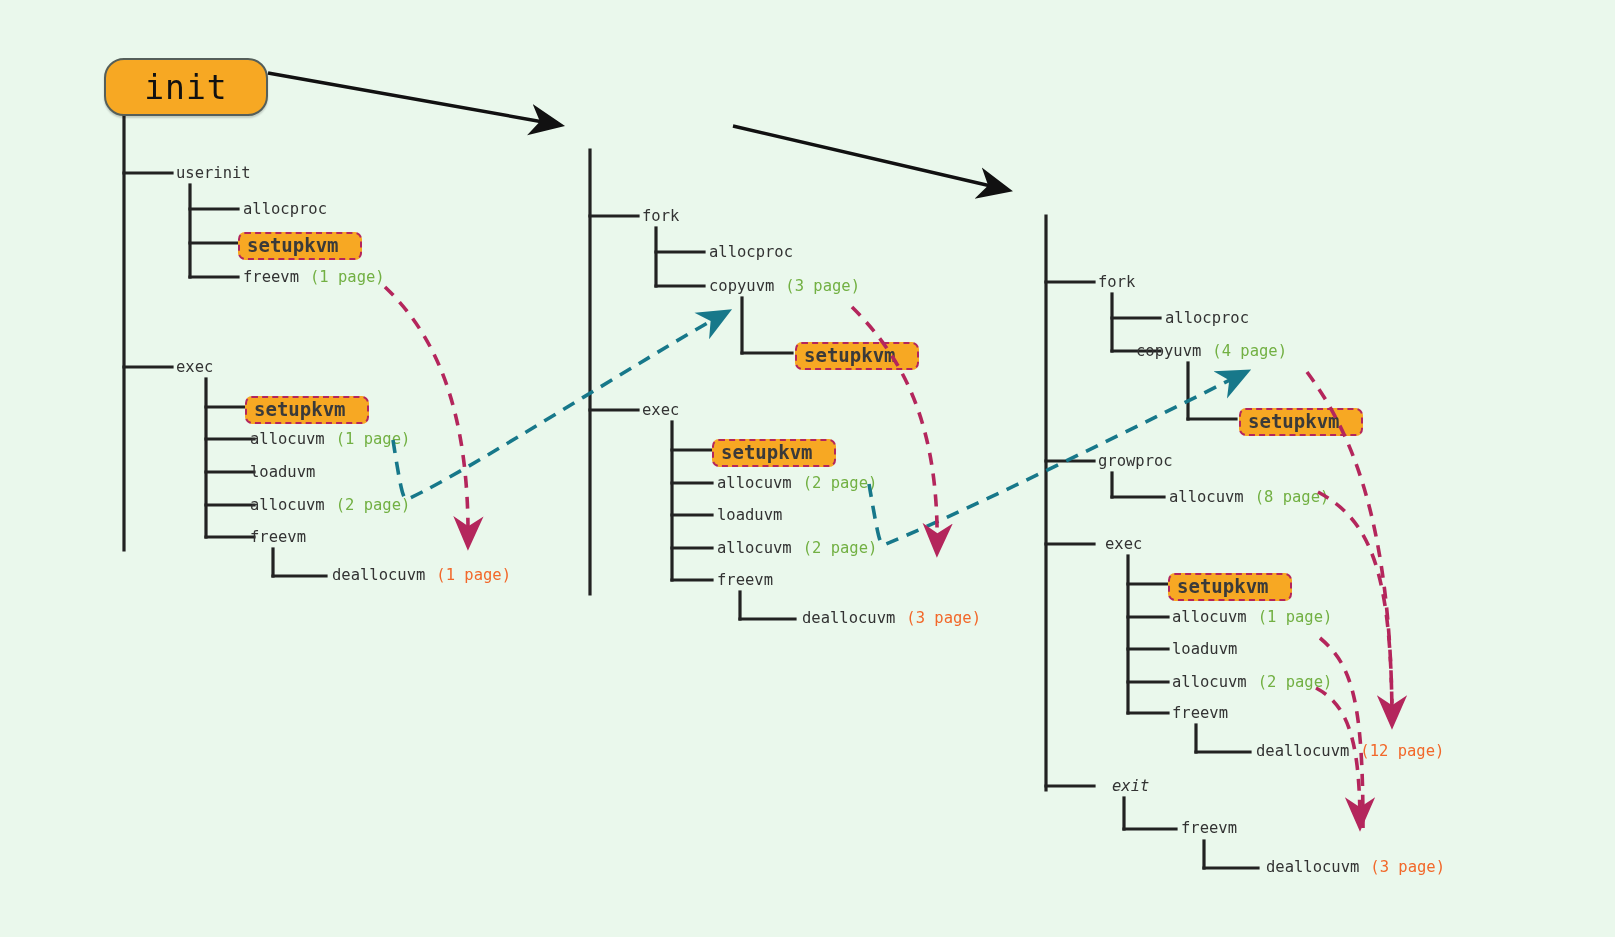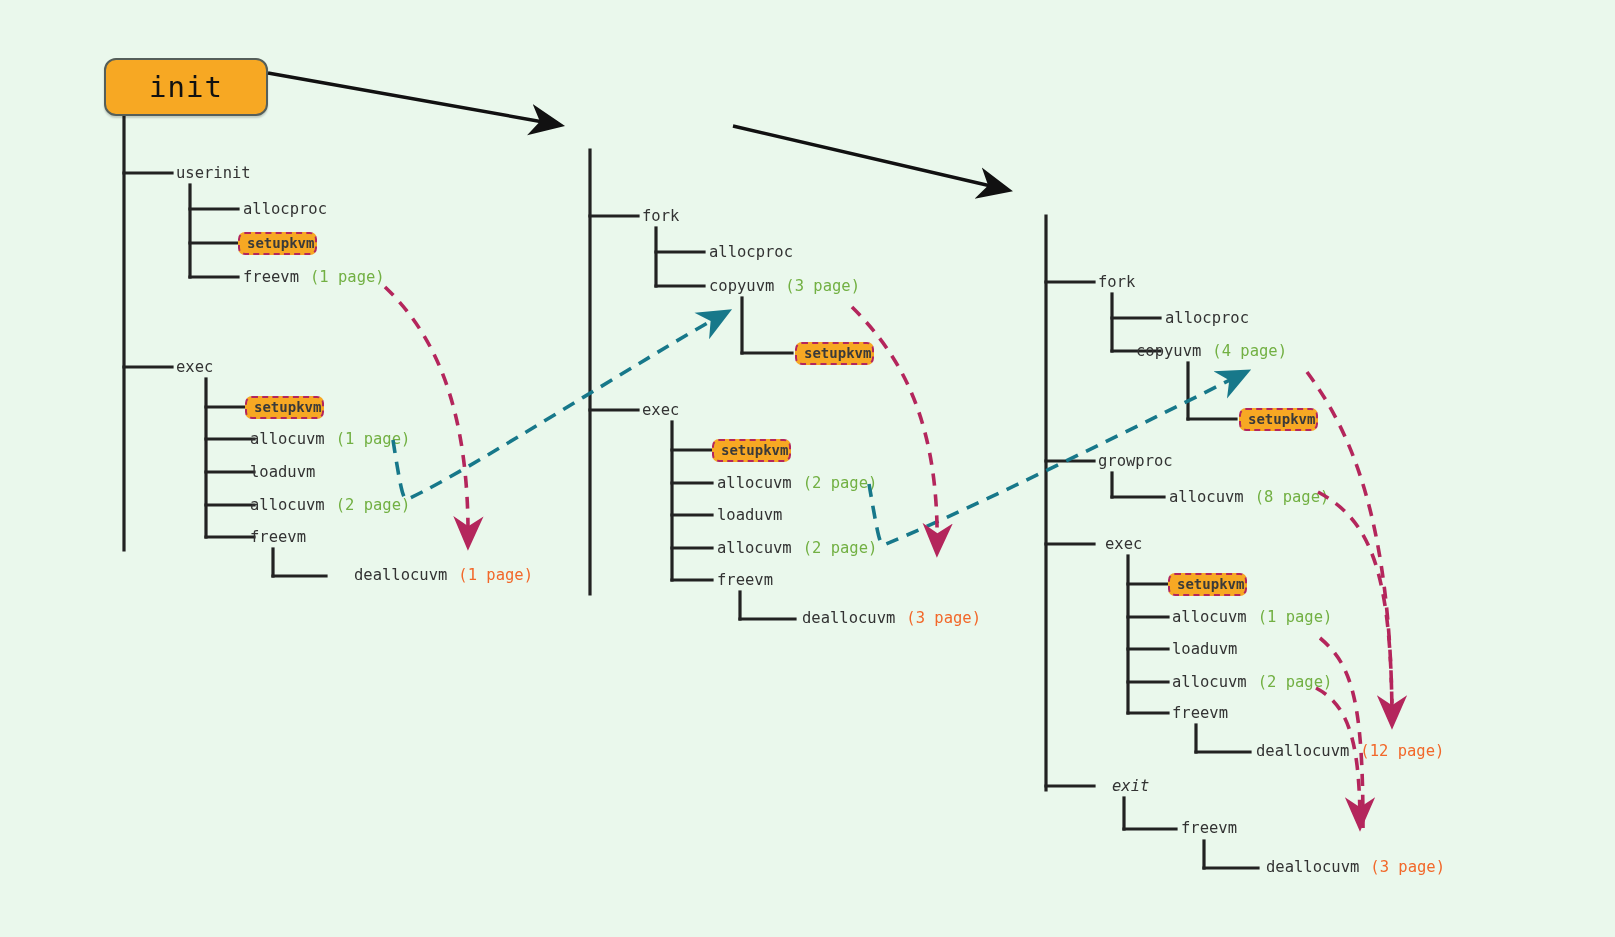--- a/index.html
+++ b/index.html
@@ -11,45 +11,45 @@
     position:relative;
   }
   #stage{position:absolute;left:0;top:0;width:1615px;height:937px;}
   svg.layer{position:absolute;left:0;top:0;width:1615px;height:937px;overflow:visible;}
   svg#lines{z-index:1;}
   svg#arrows{z-index:3;}
   .procbox{
     position:absolute;z-index:2;
     background:#f7a823;
     border:2.5px solid #555f5a;
-    border-radius:12px;
+    border-radius:20px;
     display:flex;align-items:center;justify-content:center;
     color:#111;
-    font-size:29px;
+    font-size:33px;
     letter-spacing:1px;
     box-shadow:0 2px 2px rgba(0,0,0,.18);
   }
   .node{
     position:absolute;z-index:2;
     white-space:nowrap;
     font-size:15.5px;
     color:#333333;
     line-height:1;
   }
   .node .pg{margin-left:11px;}
   .pg.alloc{color:#72b043;}
   .pg.dealloc{color:#f2682a;}
   .badge{
     position:absolute;z-index:2;
     background:#f7a823;
     border:2.5px dashed #b4265c;
     border-radius:7px;
     color:#3a3a3a;
-    font-size:14px;
-    padding:2px 1px 3px 7px;
+    font-size:19px;
+    padding:2px 21px 3px 7px;
     white-space:nowrap;
     line-height:1;
     font-weight:700;
   }
 </style>
 </head>
 <body>
 
 <div id="stage">
 
@@ -160,21 +160,21 @@
   </div>
   <div class="node" style="left:250px;top:465px;">
     <span>loaduvm</span>
   </div>
   <div class="node" style="left:250px;top:498px;">
     <span>allocuvm</span><span class="pg alloc">(2 page)</span>
   </div>
   <div class="node" style="left:250px;top:530px;">
     <span>freevm</span>
   </div>
-  <div class="node" style="left:332px;top:568px;margin-left:22px;">
+  <div class="node" style="left:332px;top:568px;">
     <span>deallocuvm</span><span class="pg dealloc">(1 page)</span>
   </div>
 
   <div class="node" style="left:642px;top:209px;">
     <span>fork</span>
   </div>
   <div class="node" style="left:709px;top:245px;">
     <span>allocproc</span>
   </div>
   <div class="node" style="left:709px;top:279px;">

